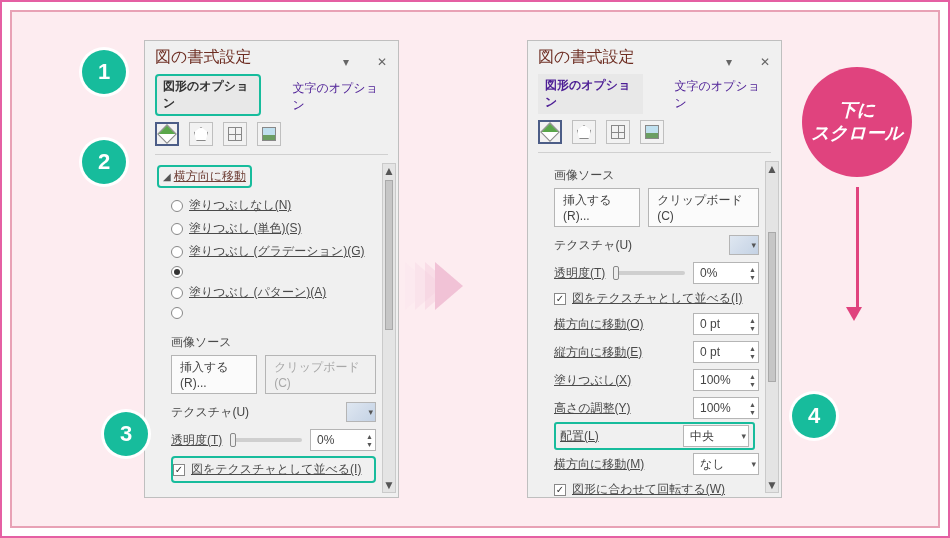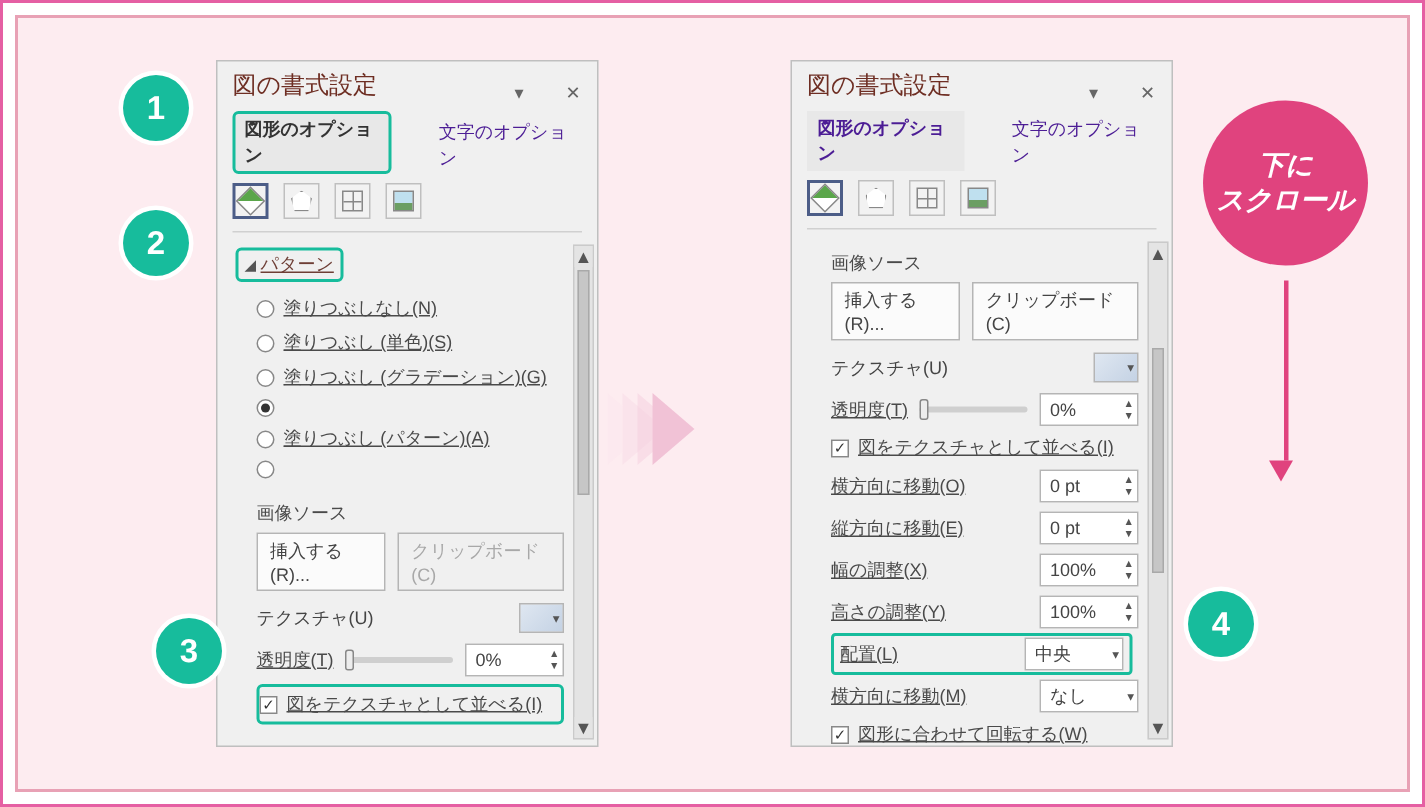--- a/index.html
+++ b/index.html
@@ -260,21 +260,21 @@
             <div class="shape-pic"></div>
           </div>
     </div>
     <div class="rule"></div>
 
     <div class="scroll-area">
       <div class="scroll-content">
         <div class="section-head">
           <span class="hl-box">
                 <span class="tri">◢</span>
-          <span class="section-title">パターン</span>
+          <span class="section-title">横方向に移動</span>
               </span>
         </div>
 
         <div class="option-list">
           <div class="radio-row">
                 <span class="radio"></span>
                 <span class="u">塗りつぶしなし(N)</span>
               </div>
           <div class="radio-row">
                 <span class="radio"></span>
@@ -407,21 +407,21 @@
             <span class="flab">縦方向に移動(E)</span>
             <span class="val-box">
                   <span>0 pt</span>
                   <span class="spin">
                     <span>▲</span>
                     <span>▼</span>
                   </span>
                 </span>
           </div>
           <div class="field-row">
-            <span class="flab">幅の調整(X)</span>
+            <span class="flab">塗りつぶし(X)</span>
             <span class="val-box">
                   <span>100%</span>
                   <span class="spin">
                     <span>▲</span>
                     <span>▼</span>
                   </span>
                 </span>
           </div>
           <div class="field-row">
             <span class="flab">高さの調整(Y)</span>

